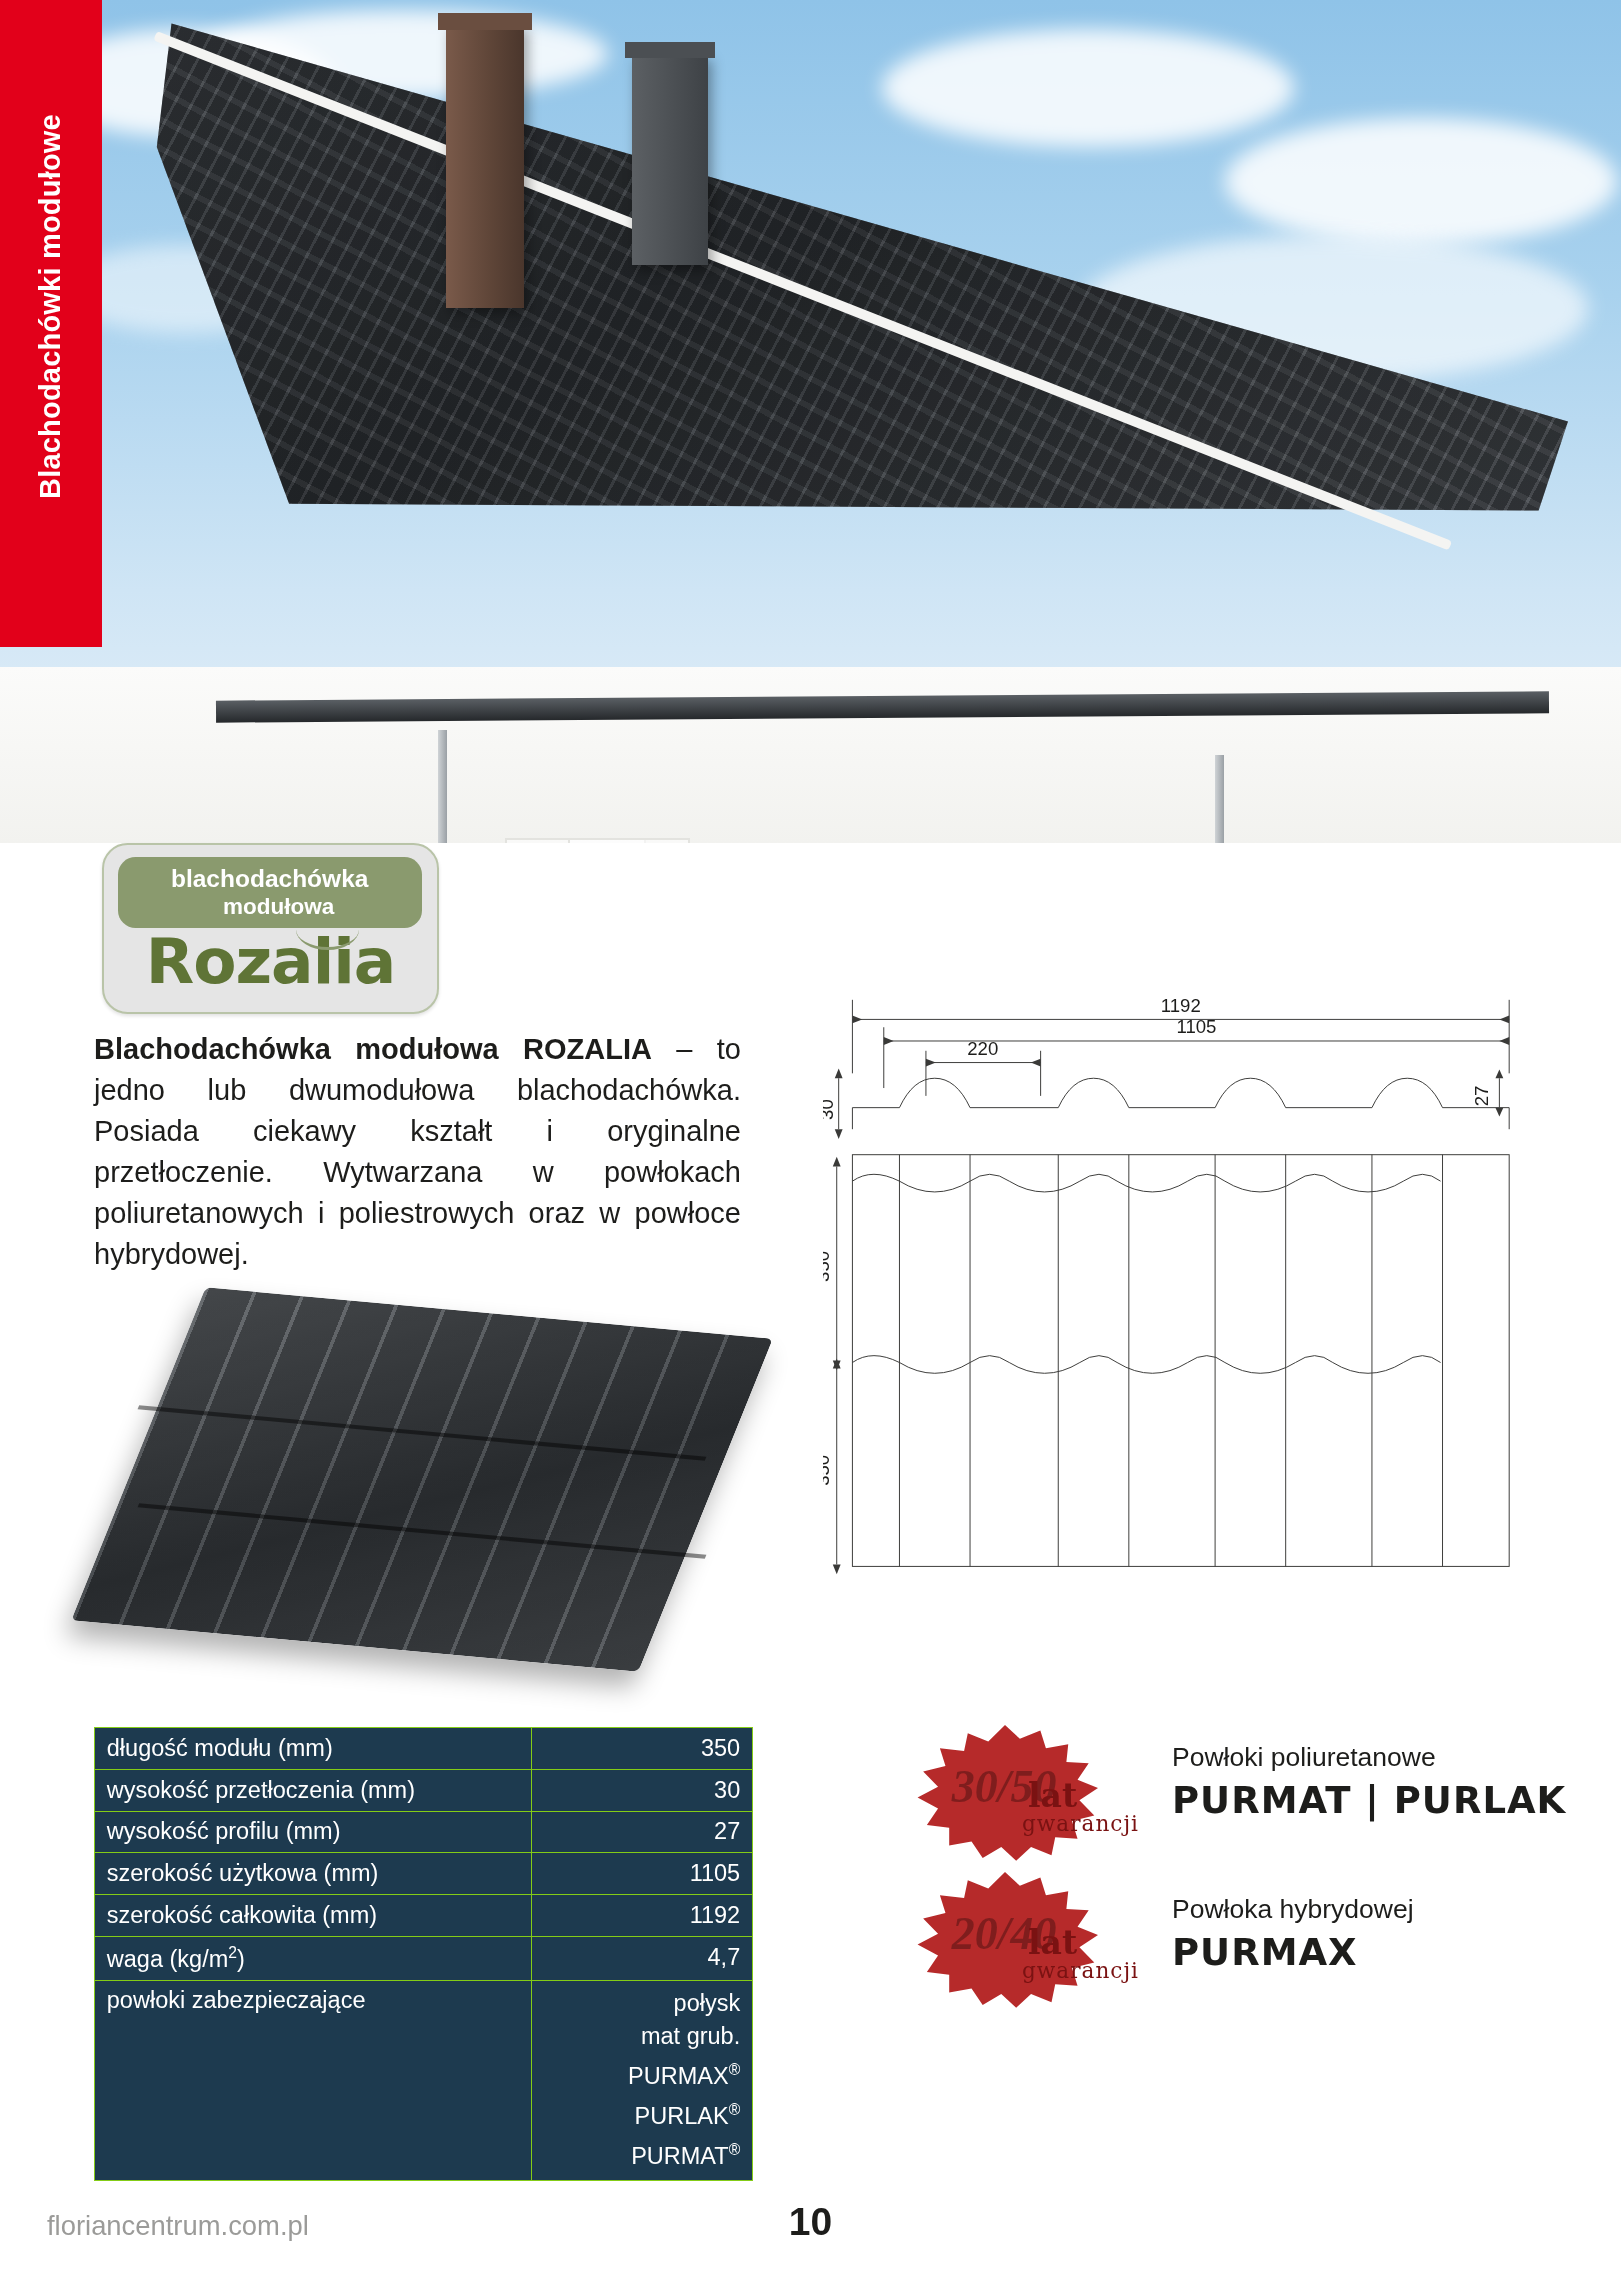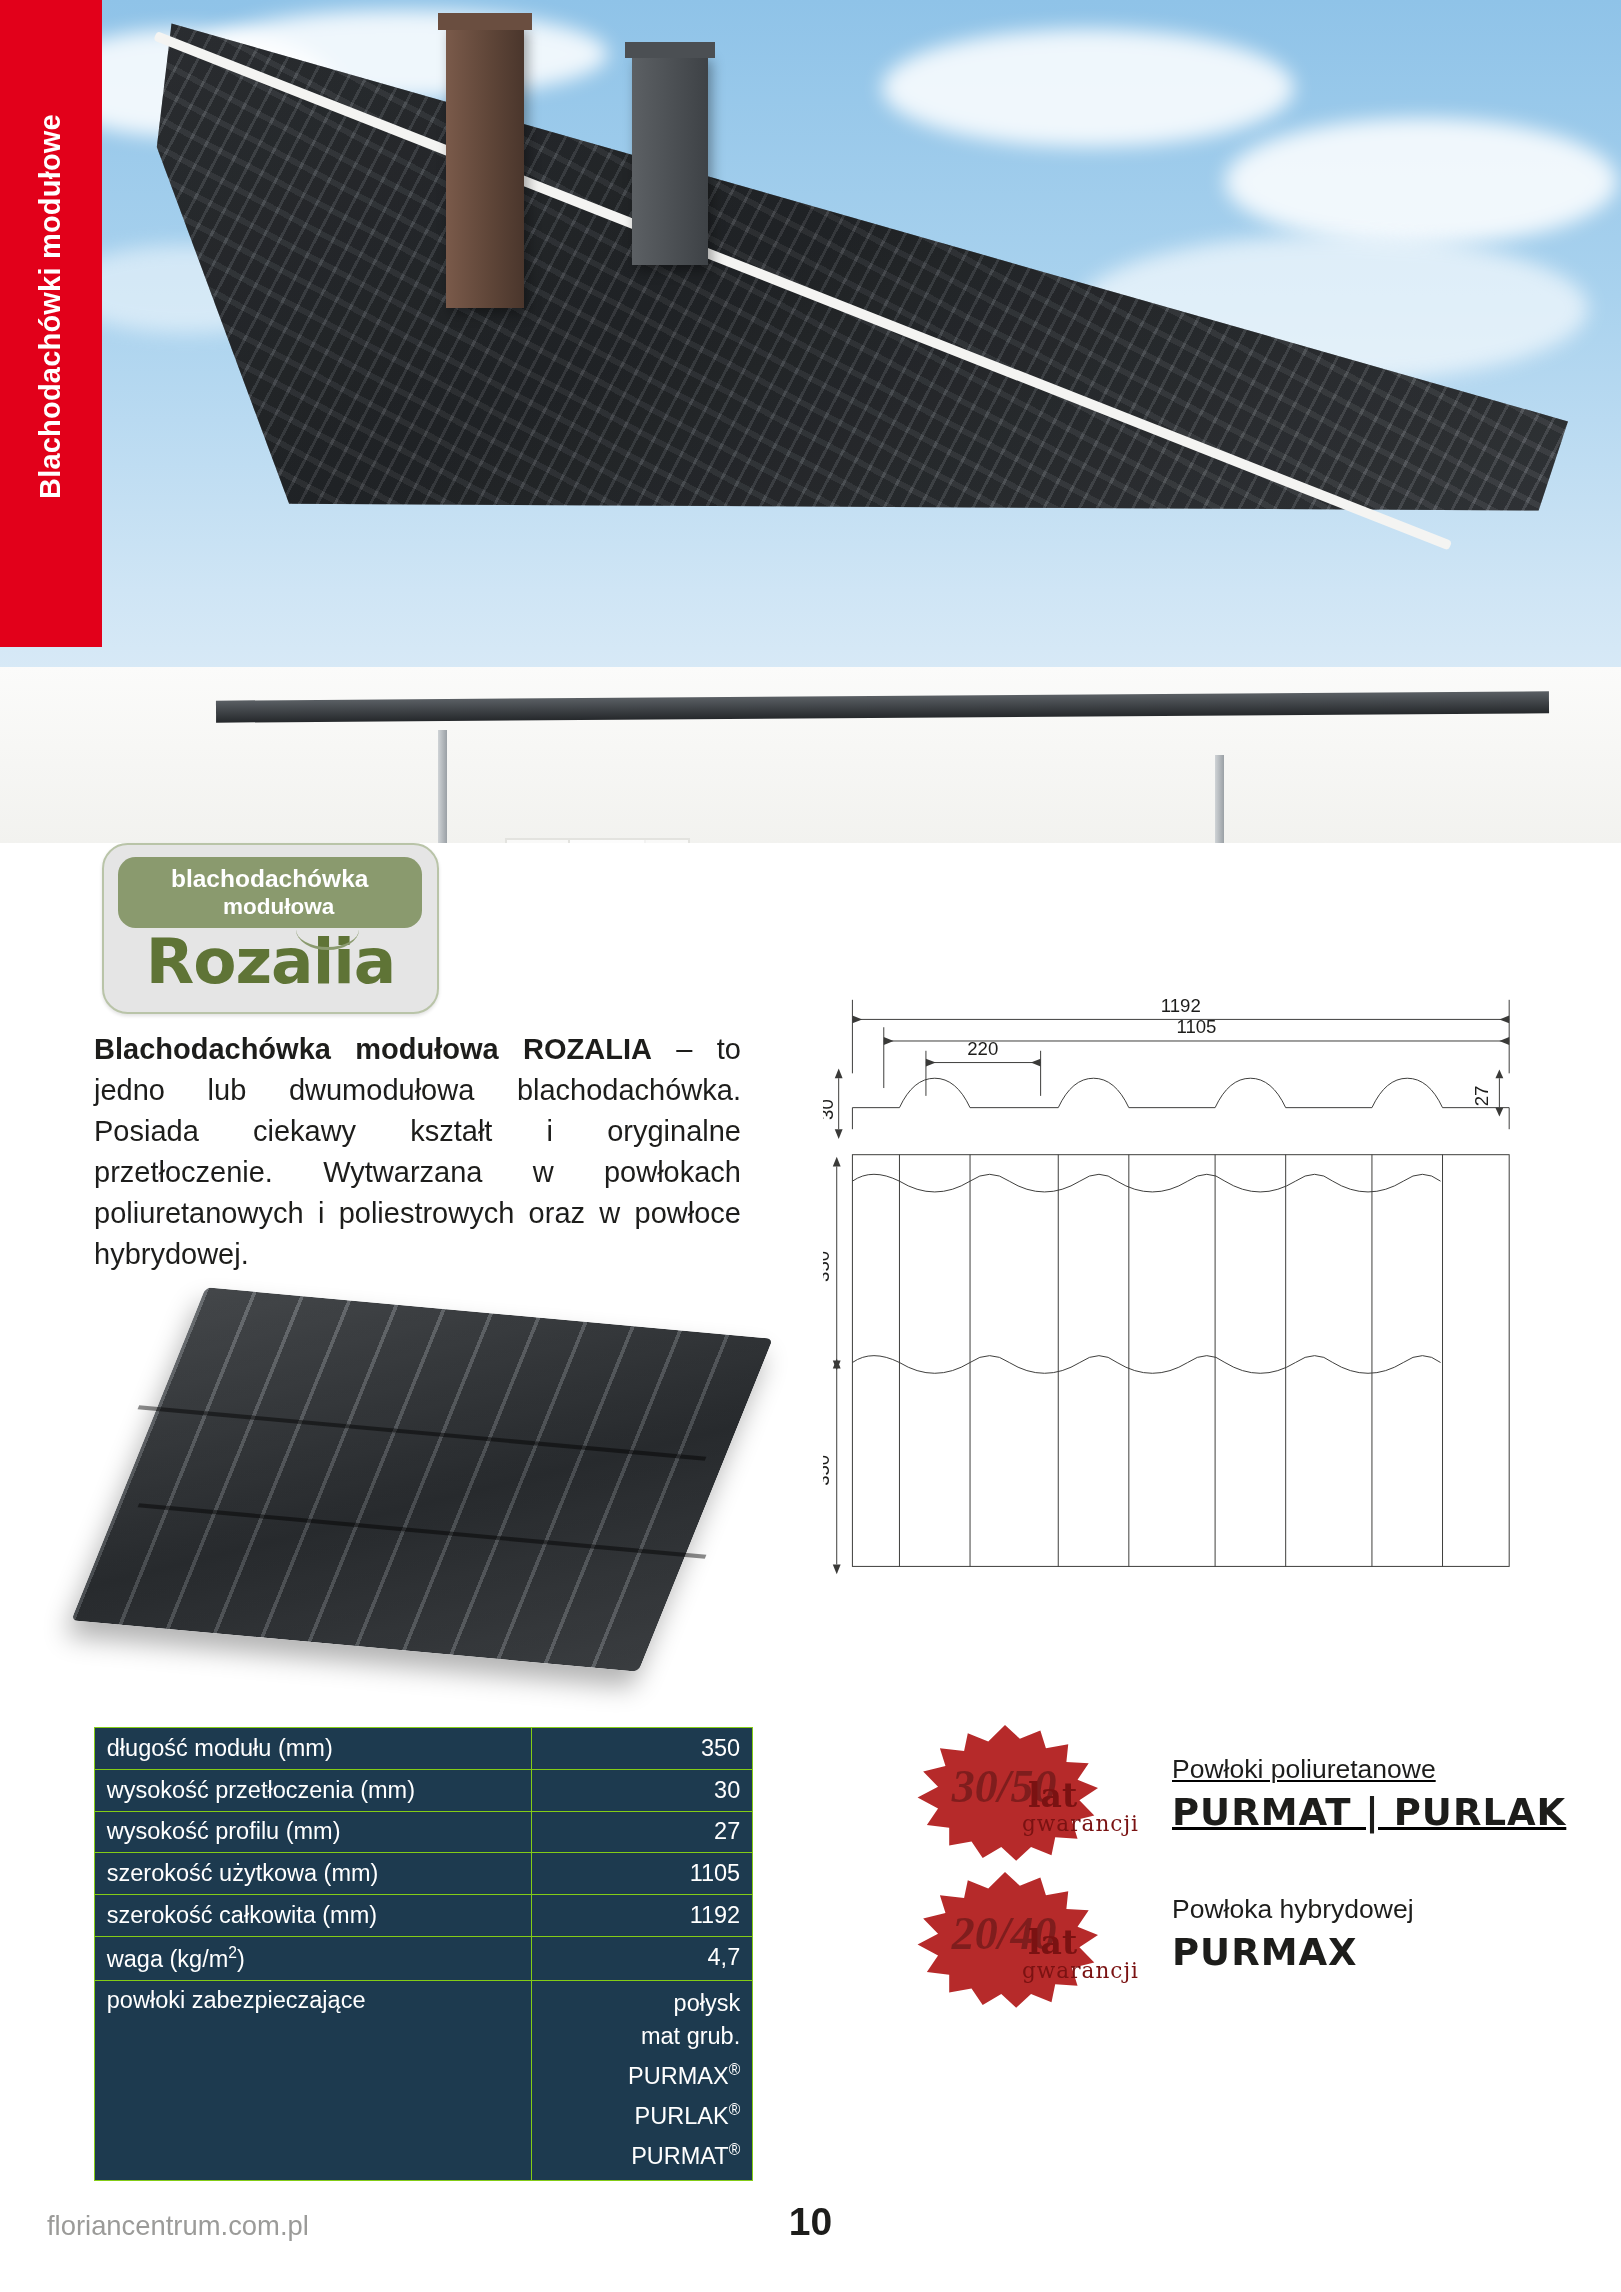--- a/index.html
+++ b/index.html
@@ -356,21 +356,21 @@
     </svg>
   </div>
 
   <div class="warr">
     <div class="rose" style="left:0;top:0;">
       <div class="star"></div>
       <div class="years">30/50</div>
       <div class="lat">lat</div>
       <div class="gw">gwarancji</div>
     </div>
-    <div class="txt" style="top:29px;text-decoration:underline;">
+    <div class="txt" style="top:17px;">
       <div class="cap">Powłoki poliuretanowe</div>
       <div class="brand">PURMAT | PURLAK</div>
     </div>
 
     <div class="rose" style="left:0;top:147px;">
       <div class="star"></div>
       <div class="years">20/40</div>
       <div class="lat">lat</div>
       <div class="gw">gwarancji</div>
     </div>

